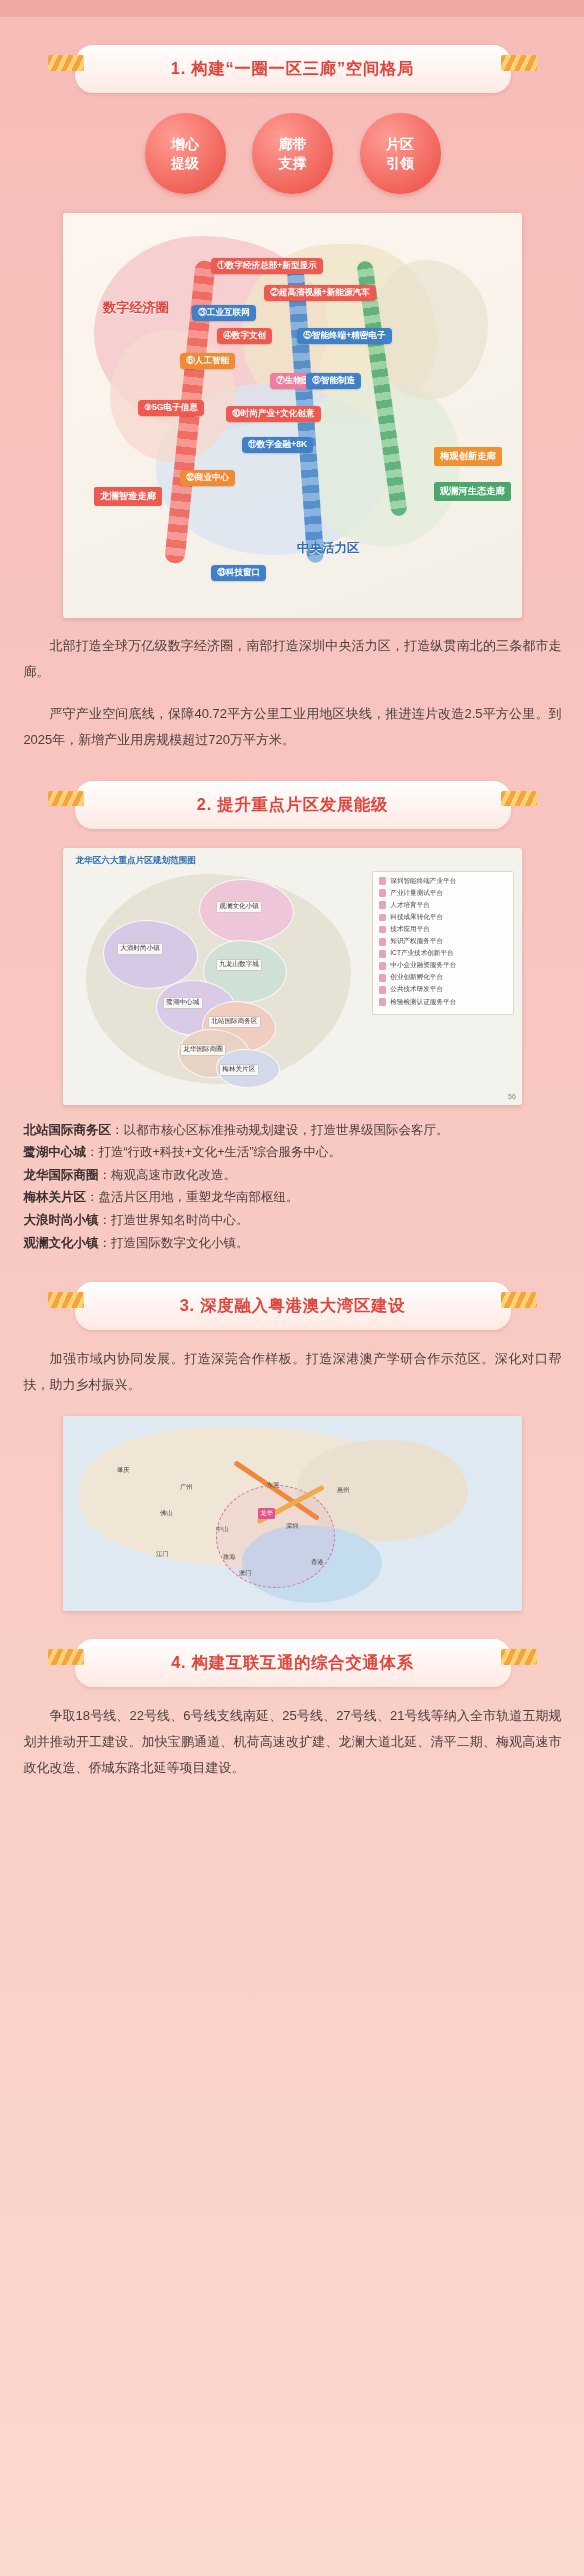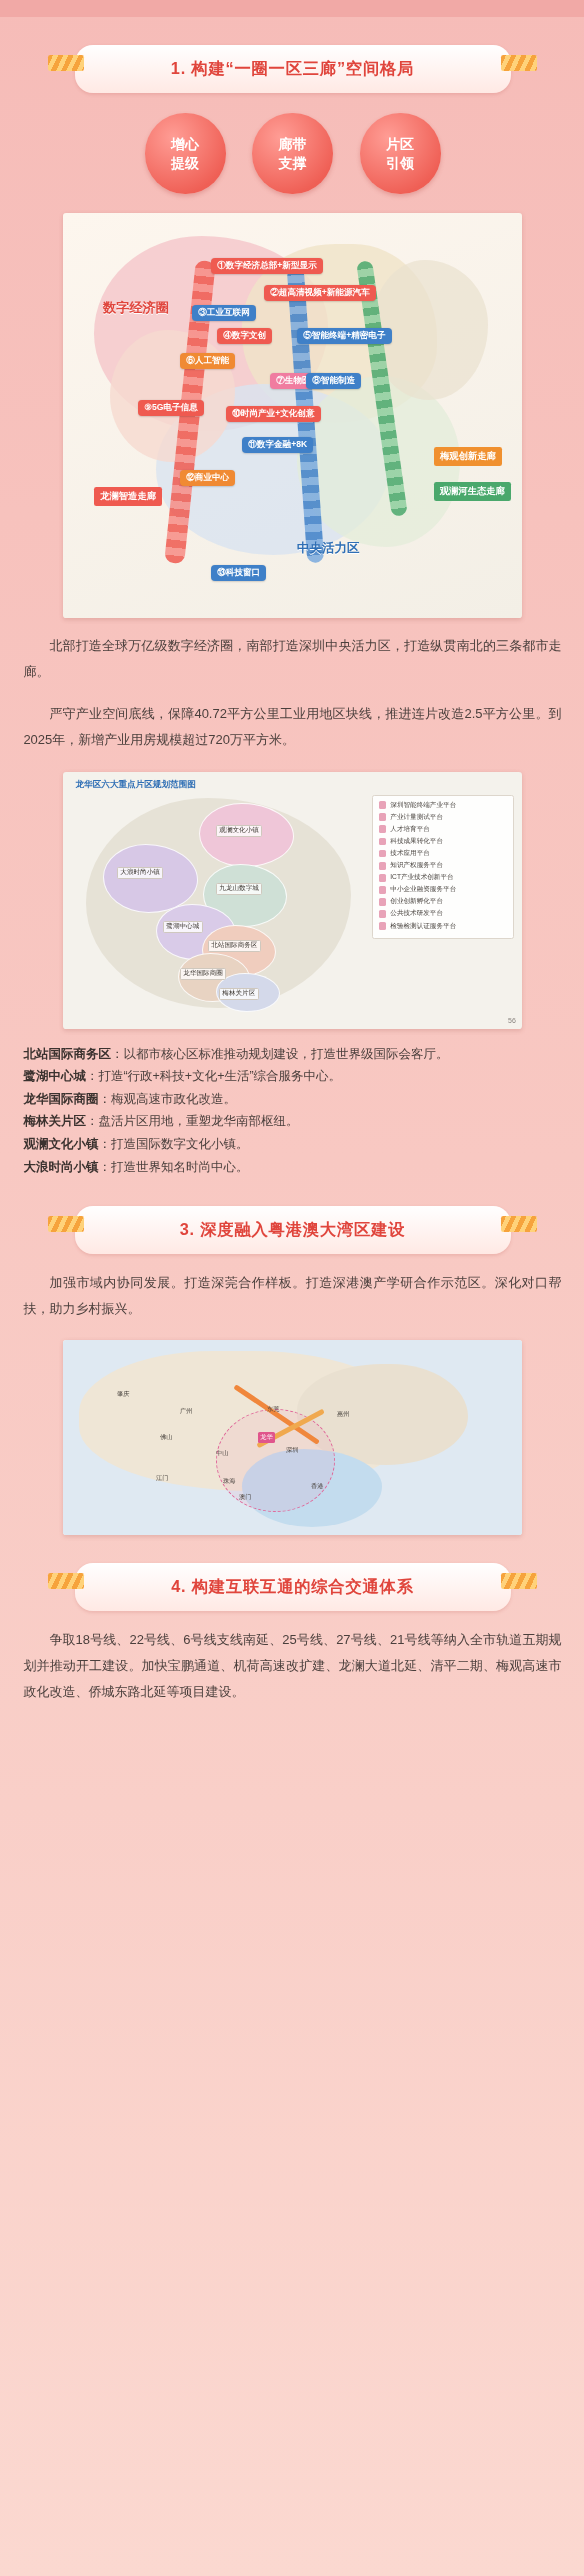--- a/index.html
+++ b/index.html
@@ -361,20 +361,23 @@
       <div class="tag tag-red" style="left:163px;top:193px;">⑩时尚产业+文化创意</div>
       <div class="tag tag-blue" style="left:179px;top:224px;">⑪数字金融+8K</div>
       <div class="tag tag-orange" style="left:117px;top:257px;">⑫商业中心</div>
       <div class="tag tag-blue" style="left:148px;top:352px;">⑬科技窗口</div>
     </div>
   </div>
 
   <div class="para indent">北部打造全球万亿级数字经济圈，南部打造深圳中央活力区，打造纵贯南北的三条都市走廊。</div>
   <div class="para indent">严守产业空间底线，保障40.72平方公里工业用地区块线，推进连片改造2.5平方公里。到2025年，新增产业用房规模超过720万平方米。</div>
 
+  <div class="section-head">
+    <span>2. 提升重点片区发展能级</span>
+  </div>
 
   <div class="figure fig2">
     <div class="map-canvas">
       <div class="fig2-title">龙华区六大重点片区规划范围图</div>
 
       <div class="blob" style="left:23.4px;top:26.5px;width:265px;height:210px;background:#e6e2d6;"></div>
 
       <div class="district" style="left:136px;top:31px;width:93px;height:62px;background:#efc6d8;"></div>
       <div class="district" style="left:40px;top:72px;width:93px;height:67px;background:#d7c8e6;"></div>
       <div class="district" style="left:140px;top:92px;width:82px;height:61px;background:#cfe0d6;"></div>
@@ -440,22 +443,22 @@
 
       <div class="corner-no">56</div>
     </div>
   </div>
 
   <div class="bullets">
     <div class="bullet"><b>北站国际商务区</b><span>：以都市核心区标准推动规划建设，打造世界级国际会客厅。</span></div>
     <div class="bullet"><b>鹭湖中心城</b><span>：打造“行政+科技+文化+生活”综合服务中心。</span></div>
     <div class="bullet"><b>龙华国际商圈</b><span>：梅观高速市政化改造。</span></div>
     <div class="bullet"><b>梅林关片区</b><span>：盘活片区用地，重塑龙华南部枢纽。</span></div>
+    <div class="bullet"><b>大浪时尚小镇</b><span>：打造世界知名时尚中心。</span></div>
     <div class="bullet"><b>观澜文化小镇</b><span>：打造国际数字文化小镇。</span></div>
-    <div class="bullet"><b>大浪时尚小镇</b><span>：打造世界知名时尚中心。</span></div>
   </div>
 
   <div class="section-head">
     <span>3. 深度融入粤港澳大湾区建设</span>
   </div>
 
   <div class="para indent">加强市域内协同发展。打造深莞合作样板。打造深港澳产学研合作示范区。深化对口帮扶，助力乡村振兴。</div>
 
   <div class="figure fig3">
     <div class="map-canvas">

